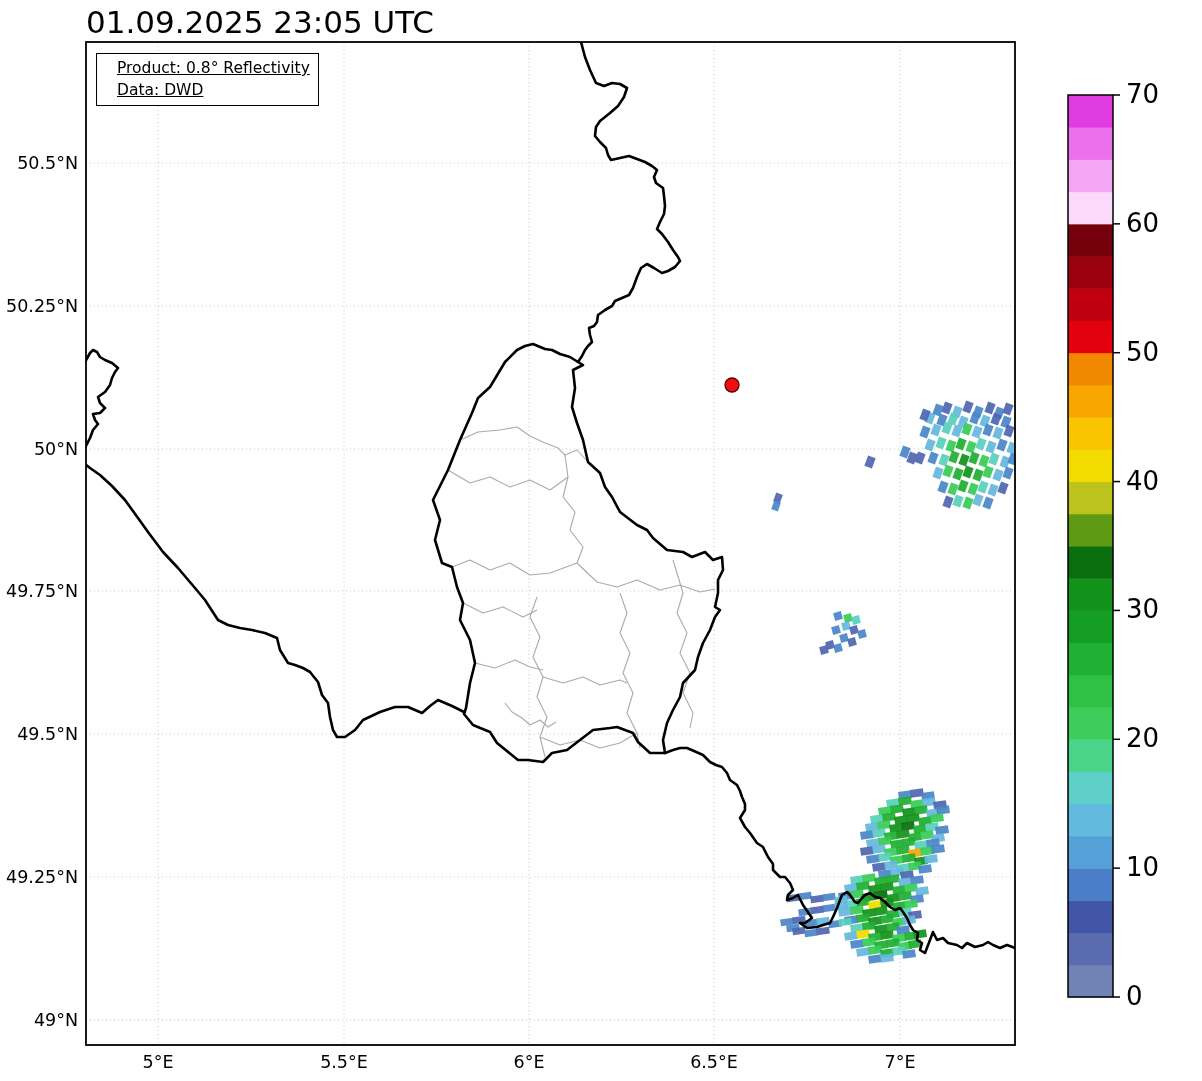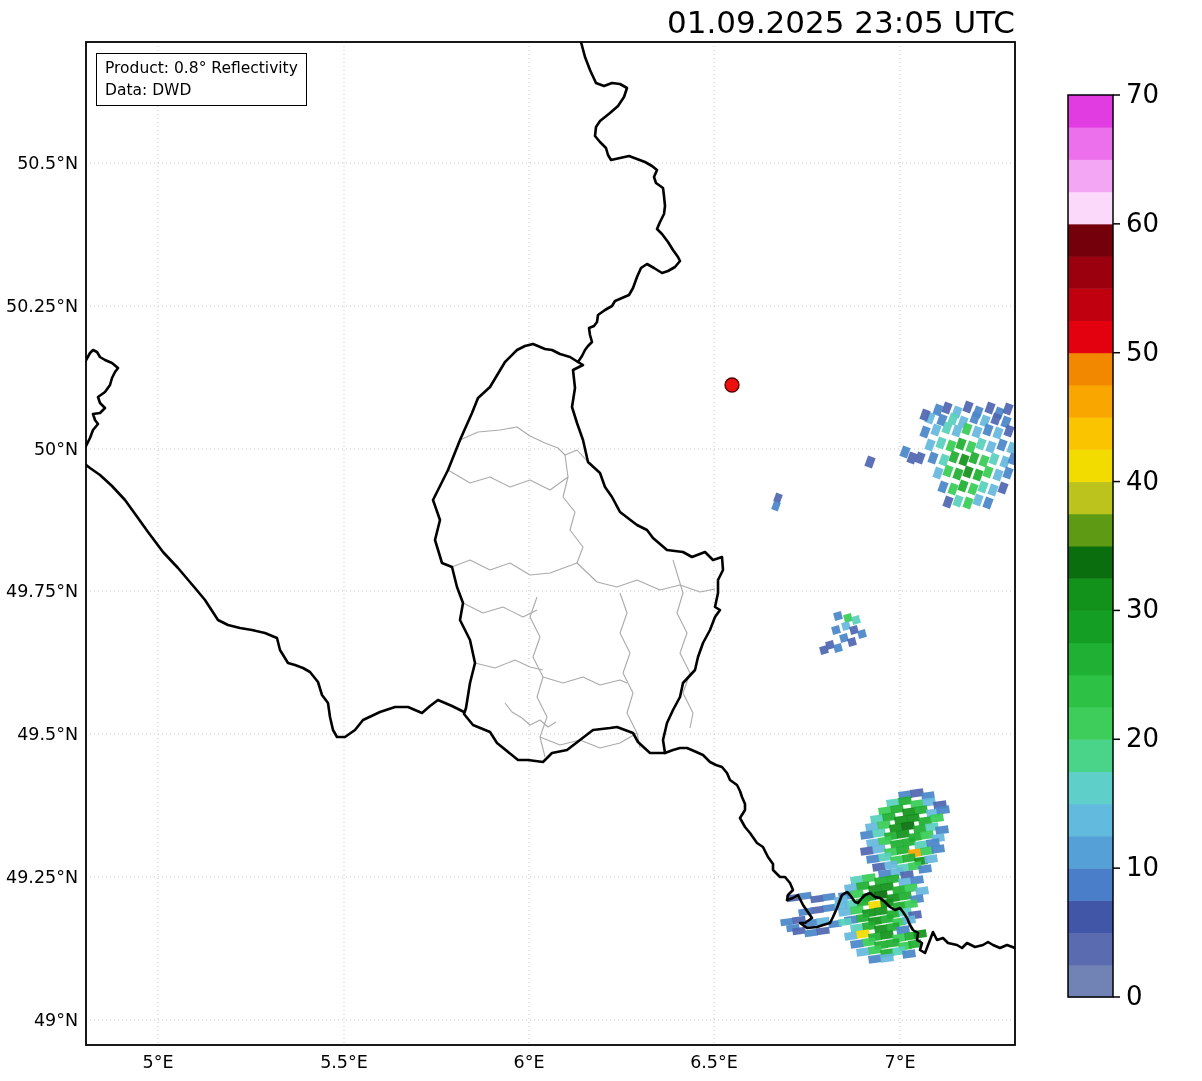--- a/index.html
+++ b/index.html
@@ -1,21 +1,21 @@
 <!DOCTYPE html>
 <html><head>
 <meta charset="utf-8">
 <style>
   html,body{margin:0;padding:0;background:#ffffff;}
   .fig{position:relative;width:1202px;height:1081px;background:#fff;overflow:hidden;
        font-family:"DejaVu Sans","Liberation Sans",sans-serif;}
-  .title{position:absolute;left:86px;top:4px;width:929px;text-align:right;
+  .title{position:absolute;left:86px;top:4px;width:929px;text-align:left;
          font-size:31px;color:#000;white-space:nowrap;}
   .annot{position:absolute;left:96px;top:53px;background:#fff;border:1.6px solid #000;
-         padding:3px 8px 4px 8px;font-size:15.5px;line-height:1.42;color:#000;z-index:5;}
+         padding:3px 8px 4px 20px;font-size:15.5px;line-height:1.42;color:#000;z-index:5;text-decoration:underline;}
   svg{position:absolute;left:0;top:0;}
   text{font-family:"DejaVu Sans","Liberation Sans",sans-serif;}
 </style>
 </head>
 <body>
 
 <div class="fig">
   <div class="title">01.09.2025 23:05 UTC</div>
   <svg id="plot" width="1202" height="1081" viewBox="0 0 1202 1081">
       <defs>

